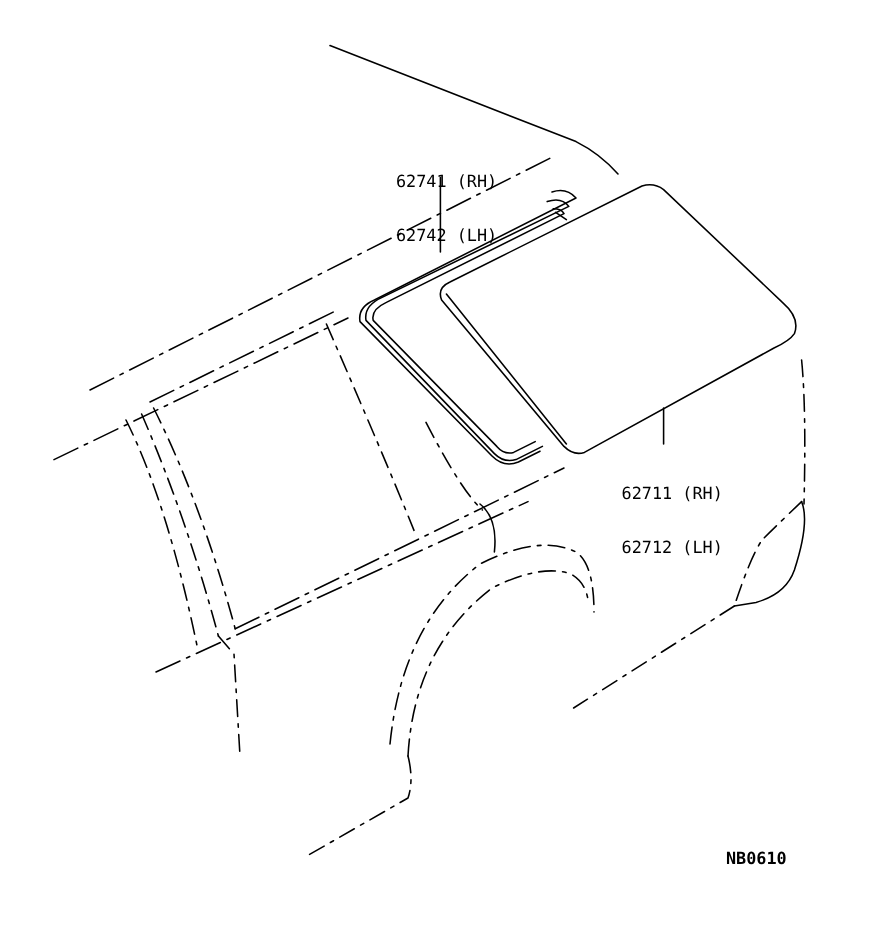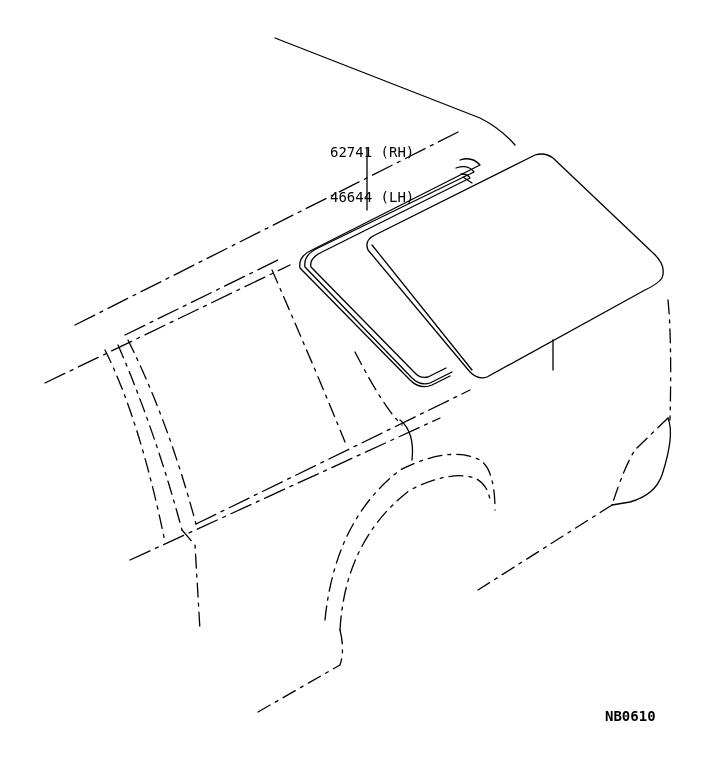--- a/index.html
+++ b/index.html
@@ -64,18 +64,22 @@
     <path class="ln" d="M400 420 Q415 432 412 460"></path>
 
     <path class="ln dash2" d="M668 300 Q672 340 670 420"></path>
     <path class="ln" d="M668 418 Q675 435 662 475 Q655 495 630 502 L612 505"></path>
     <path class="ln dash2" d="M668 418 Q645 440 635 450 Q625 465 612 505"></path>
     <path class="ln dash2" d="M612 505 L478 590"></path>
   </svg>
 
   <div class="label callout" style="left:330px; top:115px;">
     <div>62741 (RH)</div>
-    <div>46644 (LH)</div>
+    <div>62742 (LH)</div>
   </div>
 
+  <div class="label callout" style="left:518px; top:375px;">
+    <div>62711 (RH)</div>
+    <div>62712 (LH)</div>
+  </div>
 
   <div class="label" style="left:605px; top:709px;font-weight:bold;">NB0610</div>
 </div>
 
 </body></html>

